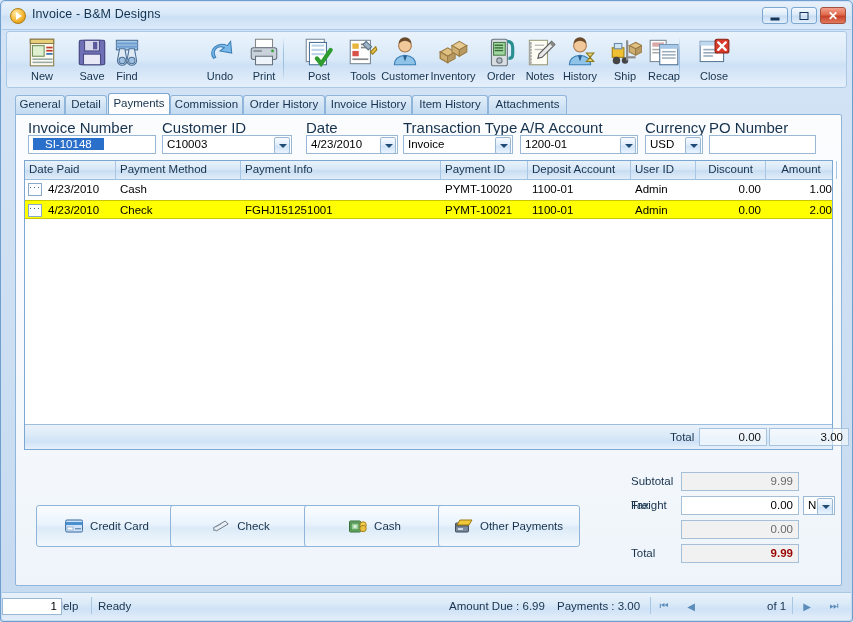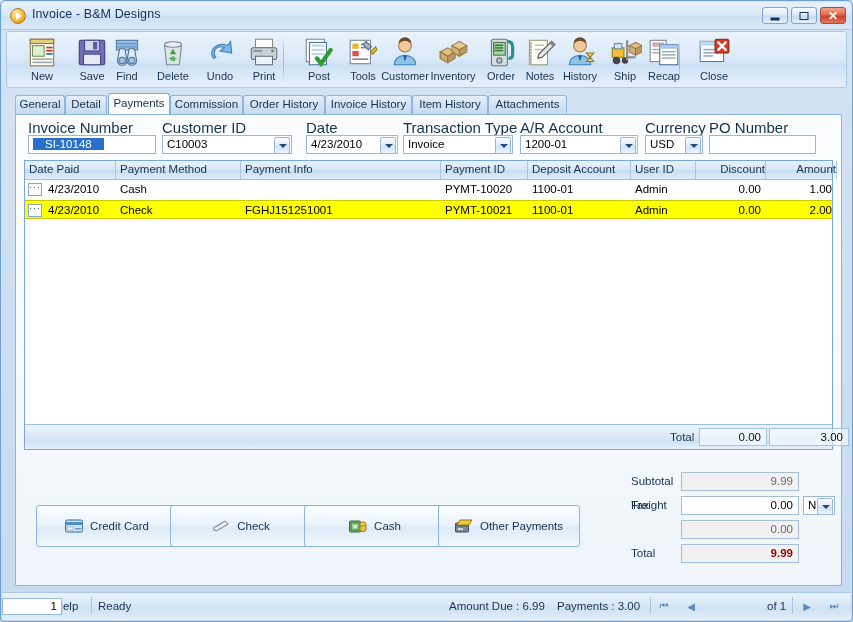--- a/index.html
+++ b/index.html
@@ -138,21 +138,21 @@
   #grid-header { position: absolute; left: 0; top: 0; right: 0; height: 19px;
     background: linear-gradient(180deg,#e9f2fb 0%,#d6e7f7 48%,#c8ddf2 52%,#e0ecf9 100%);
     border-bottom: 1px solid #9dbfdf;
   }
   .gh {
     position: absolute; top: 0; height: 18px; padding-top: 2px;
     font-size: 11.5px; color: #16324d;
     border-right: 1px solid #a8c6e3;
     overflow: hidden; white-space: nowrap;
   }
-  .gh.num { text-align: right; }
+  .gh.num { text-align: center; }
   .gh.txt { padding-left: 4px; }
   .grow { position: absolute; left: 0; right: 0; height: 19px; }
   .grow.alt { background: #ffff00; border-top: 1px solid #c8c800; border-bottom: 1px solid #c8c800; }
   .gc {
     position: absolute; top: 0; height: 19px; padding-top: 3px;
     font-size: 11.5px; color: #000;
     overflow: hidden; white-space: nowrap;
   }
   .gc.num { text-align: right; padding-right: 5px; }
   .gc.txt { padding-left: 4px; }
@@ -273,32 +273,20 @@
               <rect x="6" y="5" width="20" height="9" fill="#a8c8e8" stroke="#4a6f96"></rect>
              <rect x="6" y="7" width="20" height="2" fill="#6f9fd0"></rect>
              <rect x="6" y="10" width="20" height="2" fill="#6f9fd0"></rect>
              <path d="M9 13 L7 24 a4.5 4.5 0 0 0 9 0 L14 13 Z" fill="#dfeaf5" stroke="#4a6f96"></path>
              <path d="M18 13 L16 24 a4.5 4.5 0 0 0 9 0 L23 13 Z" fill="#dfeaf5" stroke="#4a6f96"></path>
              <circle cx="11.5" cy="24" r="3" fill="#9fc0e0" stroke="#4a6f96"></circle>
              <circle cx="20.5" cy="24" r="3" fill="#9fc0e0" stroke="#4a6f96"></circle>
             </svg></span>
         </span>
         <span class="lbl">Find</span>
-      </div>
-      <div class="tbtn" style="left: 141px;">
-        <span class="ico">
-          <span style="position: absolute; left: 0px; top: 0px; width: 34px; height: 34px; display: block;"><svg width="34" height="34" viewBox="0 0 32 32" xmlns="http://www.w3.org/2000/svg">
-              <path d="M8 9 L10 28 h12 L24 9 Z" fill="#dde4ea" stroke="#7a8894"></path>
-             <ellipse cx="16" cy="9" rx="8" ry="2.6" fill="#eef3f7" stroke="#7a8894"></ellipse>
-             <path d="M16 13 l3 5 h-6 Z" fill="#3fa13f"></path>
-             <path d="M12 22 l5-2 1 5 Z" fill="#3fa13f"></path>
-             <path d="M20 22 l-5-2 -1 5 Z" fill="#56bb56"></path>
-            </svg></span>
-        </span>
-        <span class="lbl">Delete</span>
       </div>
       <div class="tbtn" style="left: 188px;">
         <span class="ico">
           <span style="position: absolute; left: 0px; top: 0px; width: 34px; height: 34px; display: block;"><svg width="34" height="34" viewBox="0 0 32 32" xmlns="http://www.w3.org/2000/svg">
               <path d="M10 22 C4 14 14 6 23 10 l3-4 1 11 -11-2 4-3 C14 9 8 14 12 21 Z" fill="#79b8e8" stroke="#3a7fb8" stroke-width="1"></path>
             </svg></span>
         </span>
         <span class="lbl">Undo</span>
       </div>
       <div class="tbtn" style="left: 232px;">

